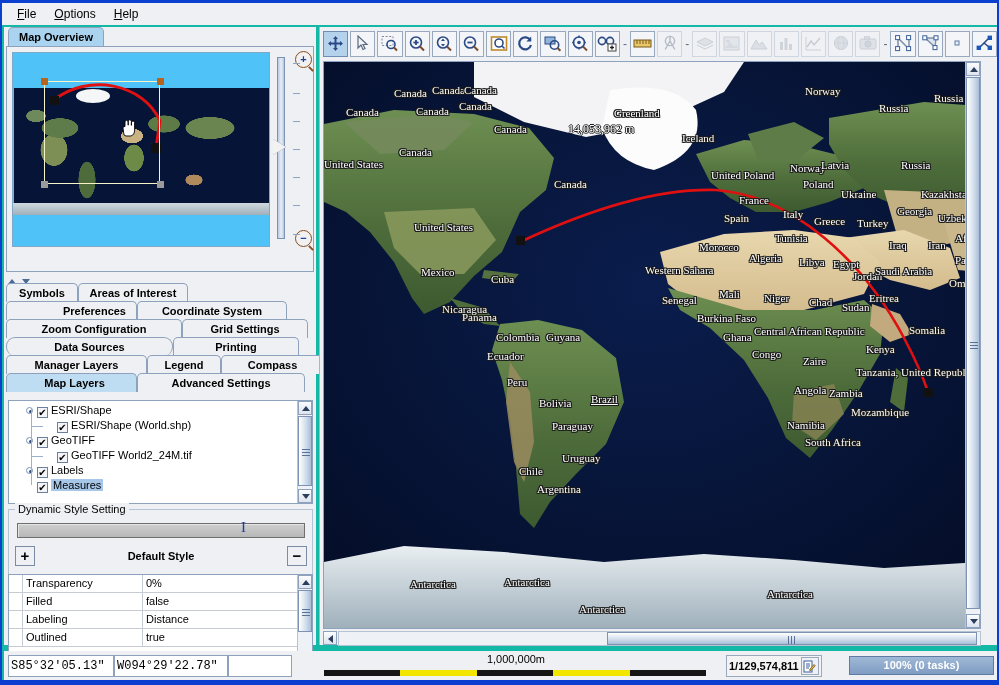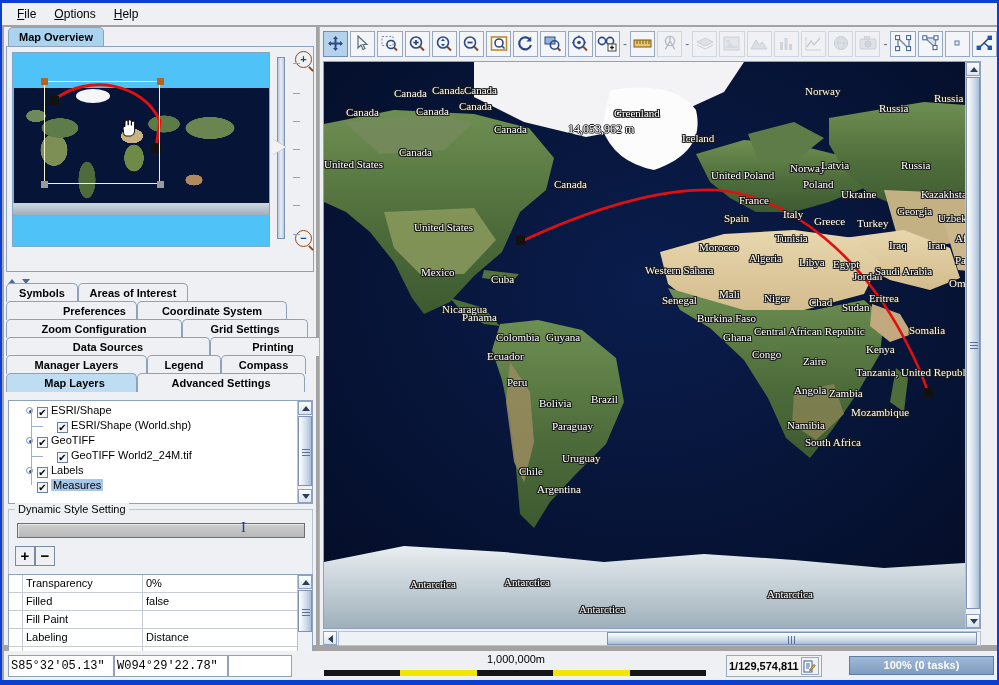--- a/index.html
+++ b/index.html
@@ -7,21 +7,21 @@
     margin: 0; padding: 0;
     width: 999px; height: 685px;
     overflow: hidden;
     font-family: "Liberation Sans", sans-serif;
     font-size: 11px;
     background: #dfe3e8;
   }
   #app {
     position: relative;
     width: 999px; height: 685px;
-    background: #a3a3a3;
+    background: #14b8a6;
     border-top: 3px solid #0a3fd0;
     border-left: 2px solid #0a3fd0;
     border-right: 2px solid #0a3fd0;
     border-bottom: 5px solid #0a3fd0;
     overflow: hidden;
   }
 
   
   #menubar {
     position: absolute; left: 0; top: 0; width: 995px; height: 22px;
@@ -374,22 +374,22 @@
 
     <div id="collapsearrows">
       <span class="triL triUp"></span>
       <span class="triL triDown"></span>
     </div>
 
     <div id="settingtabs">
         <div class="tabrow"><div class="tab" style="width: 72px; text-align: center;">Symbols</div><div class="tab" style="width: 110px; text-align: center;">Areas of Interest</div></div>
         <div class="tabrow"><div class="tab" style="width: 131px; text-align: right;">Preferences</div><div class="tab" style="width: 150px; text-align: center;">Coordinate System</div></div>
         <div class="tabrow"><div class="tab" style="width: 176px; text-align: center;">Zoom Configuration</div><div class="tab" style="width: 126px; text-align: center;">Grid Settings</div></div>
-        <div class="tabrow"><div class="tab" style="width: 204px; text-align: center;">Data Sources</div><div class="tab" style="width: 126px; text-align: center;">Printing</div></div>
-        <div class="tabrow"><div class="tab" style="width: 141px; text-align: center;">Manager Layers</div><div class="tab" style="width: 74px; text-align: center;">Legend</div><div class="tab" style="width: 85px; text-align: center;">Compass</div></div>
+        <div class="tabrow"><div class="tab" style="width: 167px; text-align: center; border-radius: 9px;">Data Sources</div><div class="tab" style="width: 126px; text-align: center;">Printing</div></div>
+        <div class="tabrow"><div class="tab" style="width: 141px; text-align: center;">Manager Layers</div><div class="tab" style="width: 74px; text-align: center;">Legend</div><div class="tab" style="width: 103px; text-align: center;">Compass</div></div>
         <div class="tabrow"><div class="tab sel2" style="width: 131px; text-align: center;">Map Layers</div><div class="tab" style="width: 168px; text-align: center;">Advanced Settings</div></div>
       </div>
 
     <div id="treepanel">
       <div id="treebody" style="position:absolute;left:0;top:2px;width:288px;margin-left:12px;">
           <div class="treerow" style="padding-left: 16px;"><span class="tnode" style="left: 5px;"></span><span class="cbox">✔</span><span class="tlabel">ESRI/Shape</span></div>
           <div class="treerow" style="padding-left: 36px;"><span class="tline" style="left: 10px; top: 0px; width: 1px; height: 8px;"></span><span class="tline" style="left: 10px; top: 8px; width: 12px; height: 1px;"></span><span class="cbox">✔</span><span class="tlabel">ESRI/Shape (World.shp)</span></div>
           <div class="treerow" style="padding-left: 16px;"><span class="tnode" style="left: 5px;"></span><span class="cbox">✔</span><span class="tlabel">GeoTIFF</span></div>
           <div class="treerow" style="padding-left: 36px;"><span class="tline" style="left: 10px; top: 0px; width: 1px; height: 8px;"></span><span class="tline" style="left: 10px; top: 8px; width: 12px; height: 1px;"></span><span class="cbox">✔</span><span class="tlabel">GeoTIFF World2_24M.tif</span></div>
           <div class="treerow" style="padding-left: 16px;"><span class="tnode" style="left: 5px;"></span><span class="cbox">✔</span><span class="tlabel">Labels</span></div>
@@ -410,40 +410,36 @@
           </div>
       </div>
     </div>
 
     <div id="dynpanel">
       <div id="dyntitle">Dynamic Style Setting</div>
       <div id="dynslider"></div>
       <div id="ibeam">I</div>
       <div id="defstylebar">
         <div class="sqbtn">+</div>
+        <div id="defstyletitle">Default Style</div>
         <div class="sqbtn">−</div>
       </div>
     </div>
 
     <div id="proptable">
       <div id="propbody" style="position:absolute;left:0;top:0;width:289px;">
           <div class="prow">
             <div class="pgutter"></div>
             <div class="pname">Transparency</div>
             <div class="pval">0%</div>
           </div>
           <div class="prow">
             <div class="pgutter"></div>
             <div class="pname">Filled</div>
             <div class="pval">false</div>
-          </div>
-          <div class="prow">
-            <div class="pgutter"></div>
-            <div class="pname">Fill Paint</div>
-            <div class="pval"></div>
           </div>
           <div class="prow">
             <div class="pgutter"></div>
             <div class="pname">Labeling</div>
             <div class="pval">Distance</div>
           </div>
           <div class="prow">
             <div class="pgutter"></div>
             <div class="pname">Outlined</div>
             <div class="pval">true</div>
@@ -779,21 +775,21 @@
           <div class="mlabel" style="left: 481px; top: 374px;">South Africa</div>
           <div class="mlabel" style="left: 97px; top: 204px;">Mexico</div>
           <div class="mlabel" style="left: 167px; top: 211px;">Cuba</div>
           <div class="mlabel" style="left: 118px; top: 241px;">Nicaragua</div>
           <div class="mlabel" style="left: 138px; top: 249px;">Panama</div>
           <div class="mlabel" style="left: 172px; top: 269px;">Colombia</div>
           <div class="mlabel" style="left: 222px; top: 269px;">Guyana</div>
           <div class="mlabel" style="left: 163px; top: 288px;">Ecuador</div>
           <div class="mlabel" style="left: 183px; top: 314px;">Peru</div>
           <div class="mlabel" style="left: 215px; top: 335px;">Bolivia</div>
-          <div class="mlabel" style="left: 267px; top: 331px;">Brazil</div>
+          <div class="mlabel" style="left: 267px; top: 331px; text-decoration: underline;">Brazil</div>
           <div class="mlabel" style="left: 228px; top: 358px;">Paraguay</div>
           <div class="mlabel" style="left: 238px; top: 390px;">Uruguay</div>
           <div class="mlabel" style="left: 195px; top: 403px;">Chile</div>
           <div class="mlabel" style="left: 213px; top: 421px;">Argentina</div>
           <div class="mlabel" style="left: 86px; top: 516px;">Antarctica</div>
           <div class="mlabel" style="left: 180px; top: 514px;">Antarctica</div>
           <div class="mlabel" style="left: 255px; top: 541px;">Antarctica</div>
           <div class="mlabel" style="left: 443px; top: 526px;">Antarctica</div>
         </div>
 

